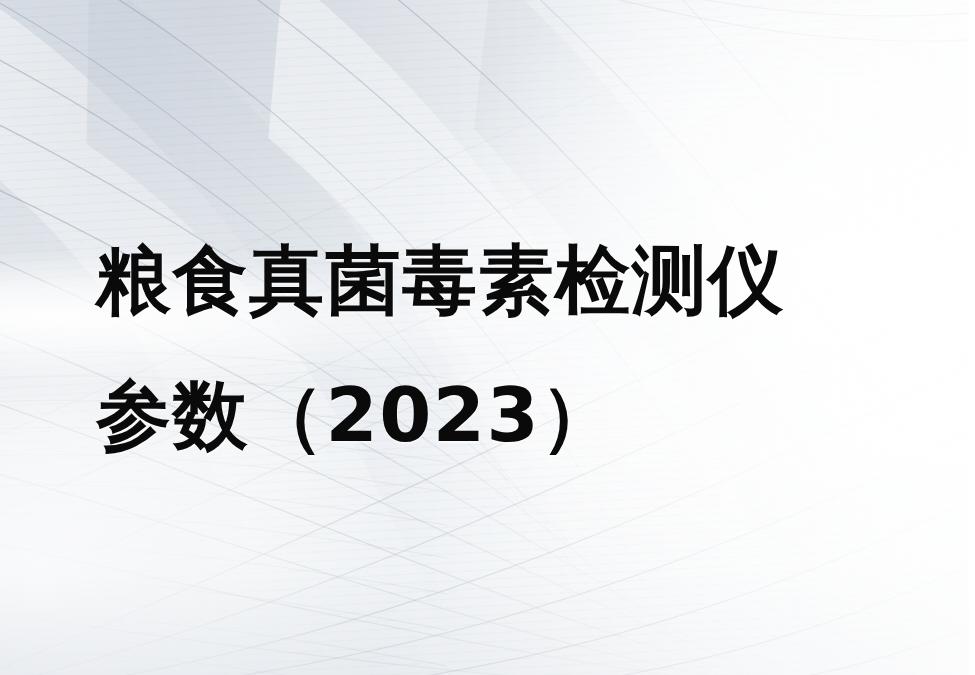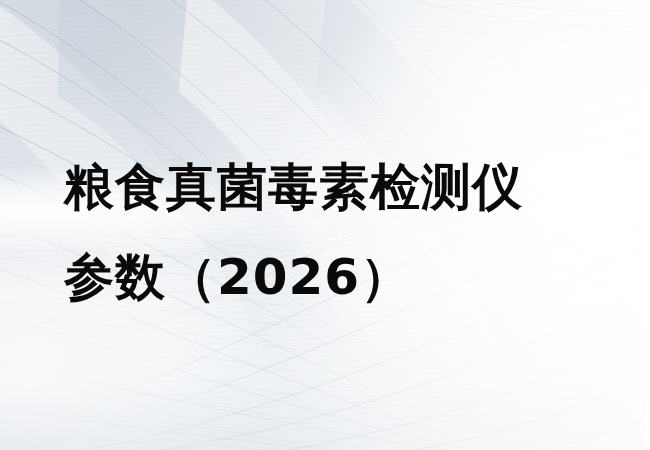--- a/index.html
+++ b/index.html
@@ -229,16 +229,16 @@
 
   <div class="bg-layer" id="bg-striations"></div>
   <div class="bg-layer" id="bg-glow-right"></div>
   <div class="bg-layer" id="bg-glow-bottomleft"></div>
   <div class="bg-layer" id="bg-streak"></div>
   <div class="bg-layer" id="bg-shade-bottom"></div>
   <div class="bg-layer" id="bg-soften"></div>
 
   <div id="title-block">
     <div class="title-line">粮食真菌毒素检测仪</div>
-    <div class="title-line">参数（2026）</div>
+    <div class="title-line">参数（2023）</div>
   </div>
 
 </div>
 
 </body></html>

